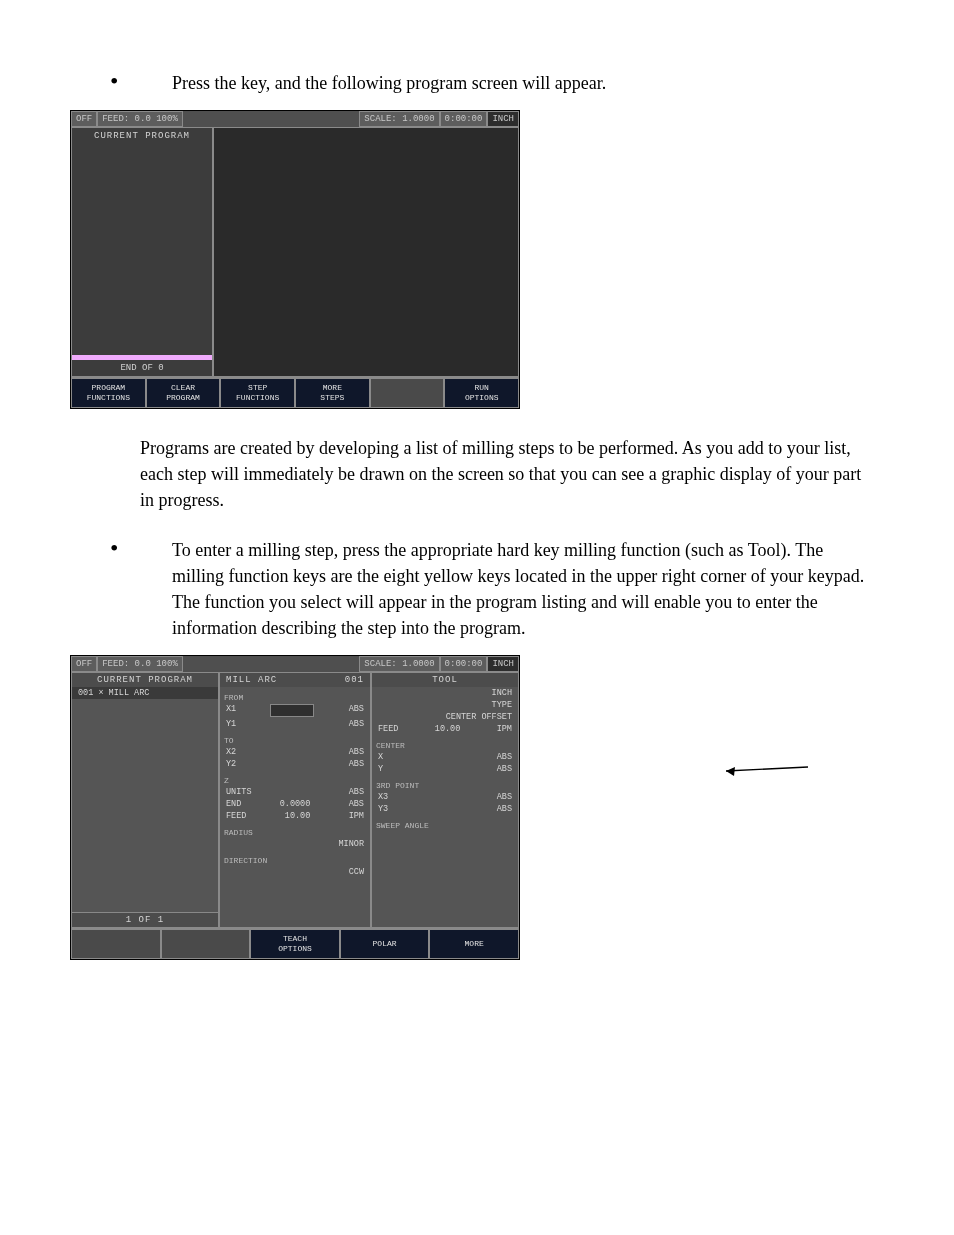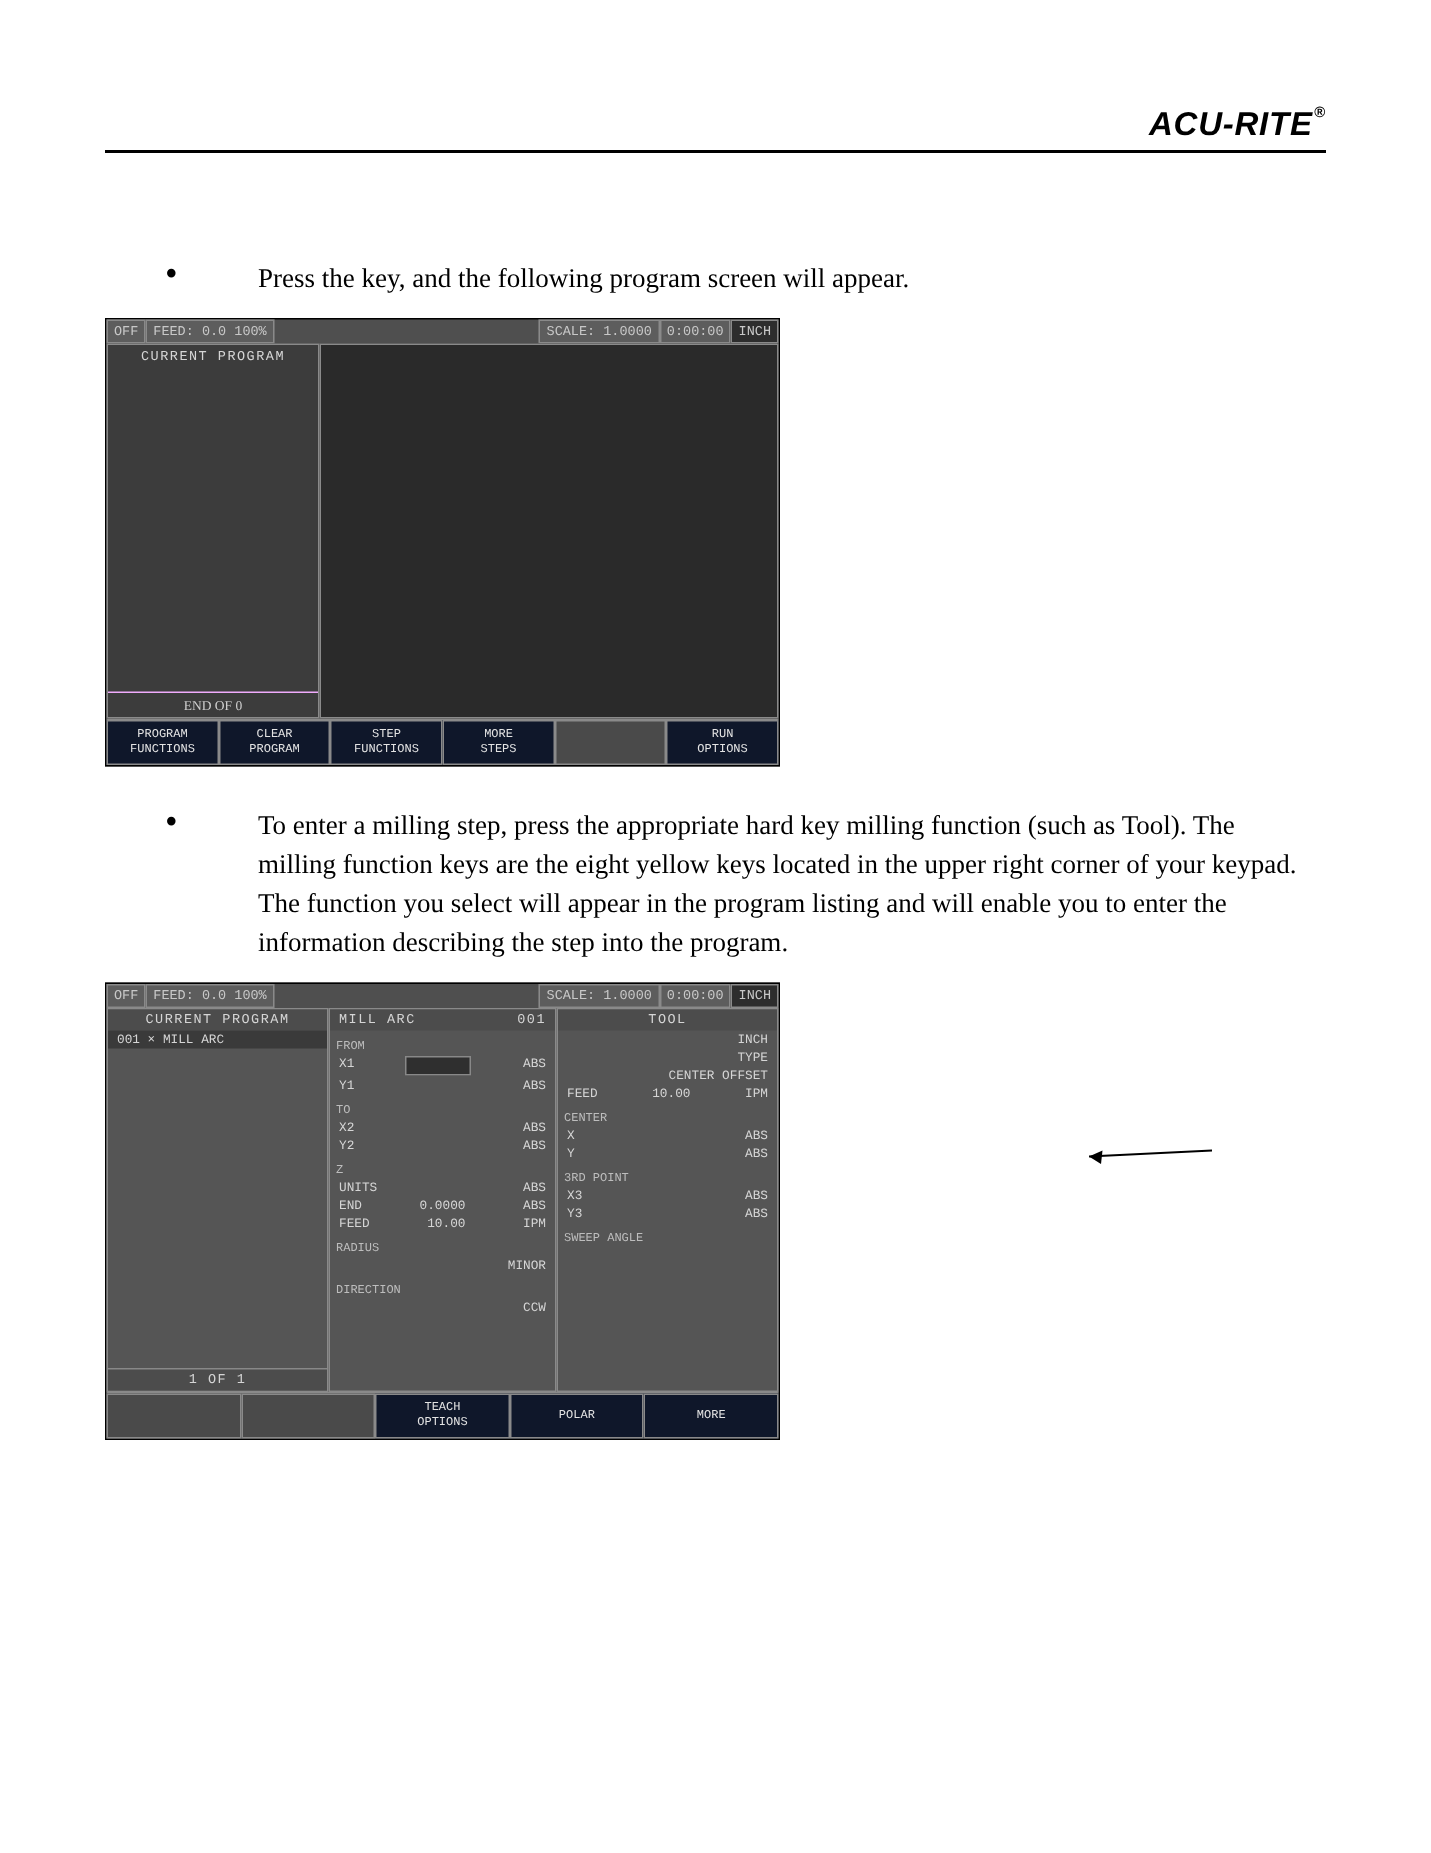--- a/index.html
+++ b/index.html
@@ -117,23 +117,22 @@
     flex: 1;
     background: #2a2a2a;
     border: 1px solid #8a8a8a;
   }
 
   .end-line {
     margin-top: auto;
     text-align: center;
     font-size: 9px;
     padding: 3px 0;
-    border-top: 1px solid #f0abfc;
+    border-top: 5px solid #f0abfc;
     color: #d0d0d0;
-    font-family: Liberation Serif, serif;
   }
 
   .softkeys {
     display: flex;
     height: 30px;
     border-top: 1px solid #8a8a8a;
     gap: 0;
   }
   .softkeys .sk {
     flex: 1;
@@ -203,25 +202,20 @@
   .arrow-svg {
     position: absolute;
     pointer-events: none;
   }
 </style>
 </head>
 <body>
 
 <div class="page">
 
-  <div class="header-rule">
-    <span class="brand">
-      <span>ACU-RITE</span><sup>®</sup>
-    </span>
-  </div>
 
   <div class="bullet-block">
     <div class="dot">•</div>
     <div class="txt">Press the           key, and the following program screen will appear.</div>
   </div>
 
   <div class="shot-wrap">
     <div class="shot">
       <div class="statusbar">
         <div class="cell">OFF</div>
@@ -258,20 +252,21 @@
         </div>
         <div class="sk empty"></div>
         <div class="sk">
           <span>RUN</span>
           <span>OPTIONS</span>
         </div>
       </div>
     </div>
   </div>
 
+  <div class="para">Programs are created by developing a list of milling steps to be performed. As you add to your list, each step will immediately be drawn on the screen so that you can see a graphic display of your part in progress.</div>
 
   <div class="bullet-block">
     <div class="dot">•</div>
     <div class="txt">To enter a milling step, press the appropriate hard key milling function (such as Tool). The milling function keys are the eight yellow keys located in the upper right corner of your keypad. The function you select will appear in the program listing and will enable you to enter the information describing the step into the program.</div>
   </div>
 
   <div class="shot-wrap" style="position:relative;">
 
     <svg class="arrow-svg" style="left:115px; top:40px;" width="135" height="30">
       <line x1="0" y1="25" x2="120" y2="3" stroke="#000" stroke-width="1.3"></line>

